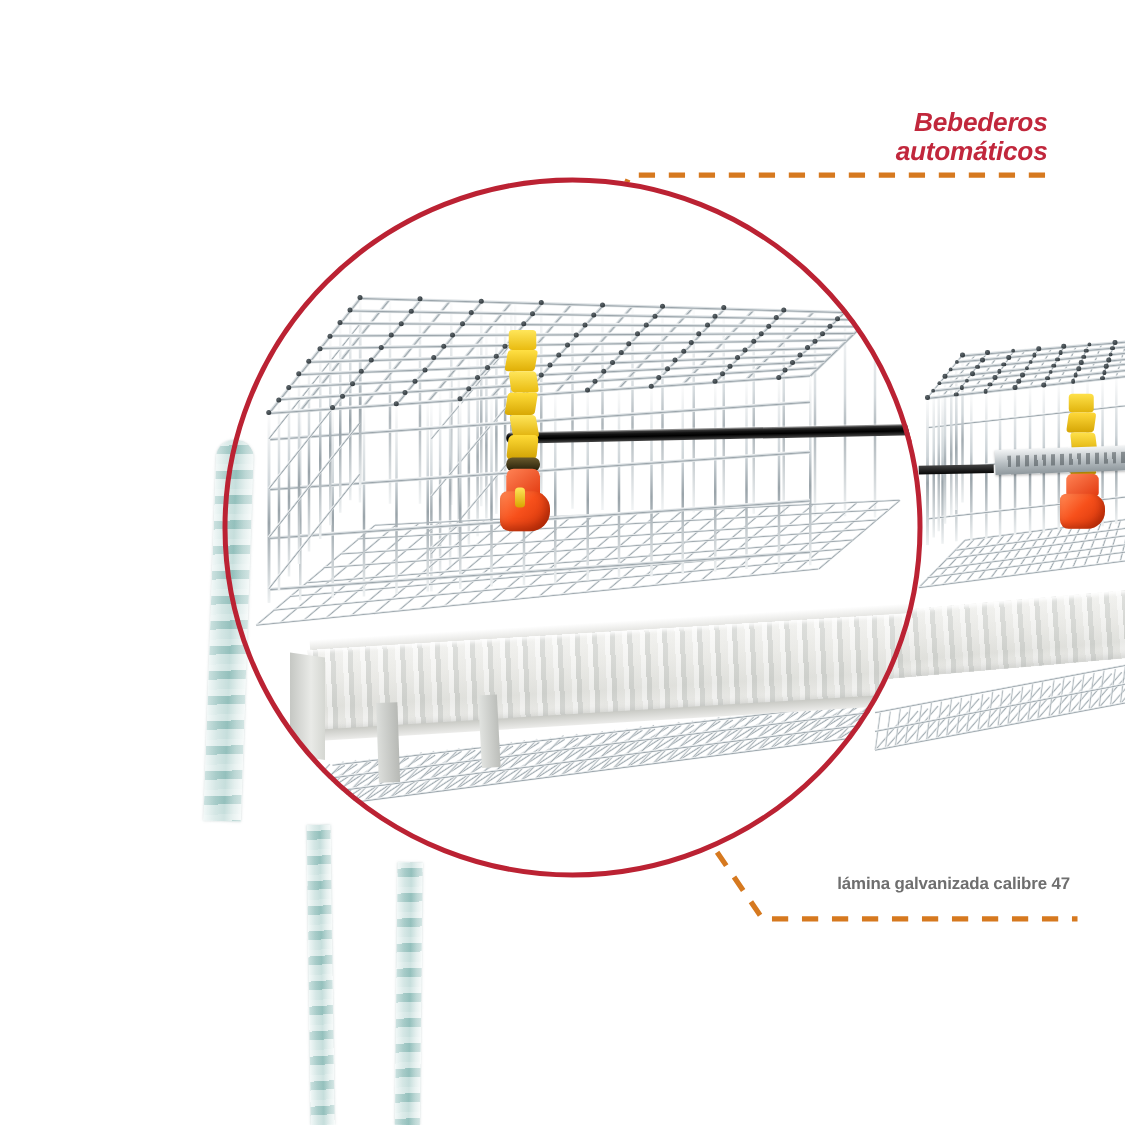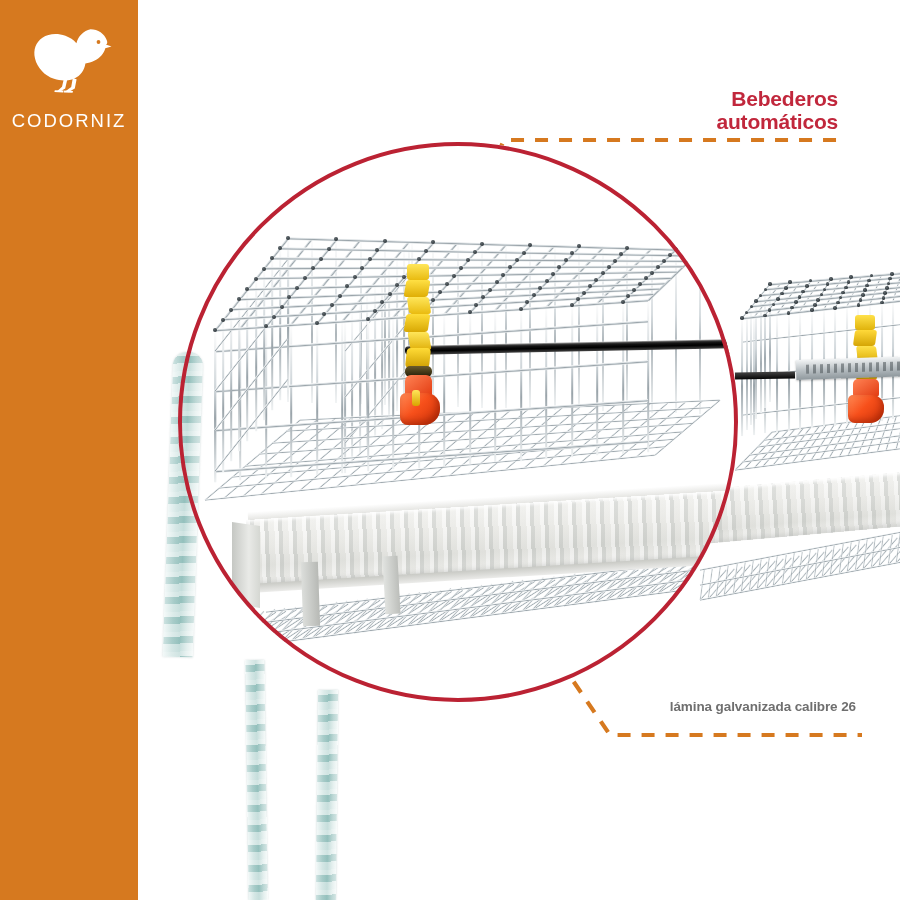--- a/index.html
+++ b/index.html
@@ -645,47 +645,22 @@
       <circle id="dot1" cx="448" cy="265" r="7.5" fill="#e07a1d"></circle>
     </g>
 
     <g>
       <polyline id="lead2" fill="none" stroke="#d6791f" stroke-width="4.2" stroke-dasharray="13 11" stroke-linecap="butt" points="479,543 610,735 862,735"></polyline>
       <circle id="dot2" cx="479" cy="543" r="7.5" fill="#e07a1d"></circle>
     </g>
   </svg>
 
   <div class="callout" id="callout-1" style="right:62px; top:88px; width:380px;">
-    <div class="callout-title" style="white-space: pre-line;">Bebederos
+    <div class="callout-title" style="white-space: pre-line; font-style: italic;">Bebederos
 automáticos</div>
   </div>
 
   <div class="callout" id="callout-2" style="right:44px; top:697px; width:480px;">
-    <div class="callout-sub">lámina galvanizada calibre 26</div>
+    <div class="callout-sub">lámina galvanizada calibre 47</div>
   </div>
 
-  <div class="brandbar">
-    <svg class="brand-logo" viewBox="0 0 86 72">
-      <path fill="#ffffff" d="
-        M62.5,7.2 C70.0,7.2 76.6,11.8 78.8,18.2
-        C79.6,20.6 79.4,22.0 77.9,22.6
-        L83.5,24.4 L77.3,26.2
-        C76.0,31.4 72.0,36.0 66.2,38.8
-        C63.4,40.2 60.4,41.0 57.4,41.4
-        C56.4,48.0 52.6,53.6 46.4,56.4
-        C40.6,59.0 33.0,59.2 26.0,56.8
-        C16.4,53.4 9.2,45.6 7.0,36.4
-        C5.0,28.0 7.8,20.2 14.4,15.8
-        C20.6,11.6 29.2,11.0 37.4,13.8
-        C41.8,15.4 45.6,18.0 48.4,21.2
-        C50.2,14.2 55.6,8.6 62.5,7.2 Z"></path>
-      <path fill="#ffffff" d="
-        M36.2,55.2 L34.0,64.8 L29.0,69.2 L31.4,70.0 L37.2,66.6 L39.4,57.0 Z"></path>
-      <path fill="#ffffff" d="
-        M44.8,56.0 L43.2,65.0 L37.8,69.0 L40.2,70.2 L46.8,66.4 L48.6,57.2 Z"></path>
-      <path fill="#ffffff" d="M26.8,68.2 L35.6,68.6 L35.2,70.4 L26.4,70.0 Z"></path>
-      <path fill="#ffffff" d="M36.2,68.6 L45.0,69.0 L44.6,70.8 L35.8,70.4 Z"></path>
-      <circle cx="70.5" cy="20.0" r="1.9" fill="#d6791f"></circle>
-    </svg>
-    <div class="brand-name">CODORNIZ</div>
-  </div>
 
 </div>
 
 </body></html>

